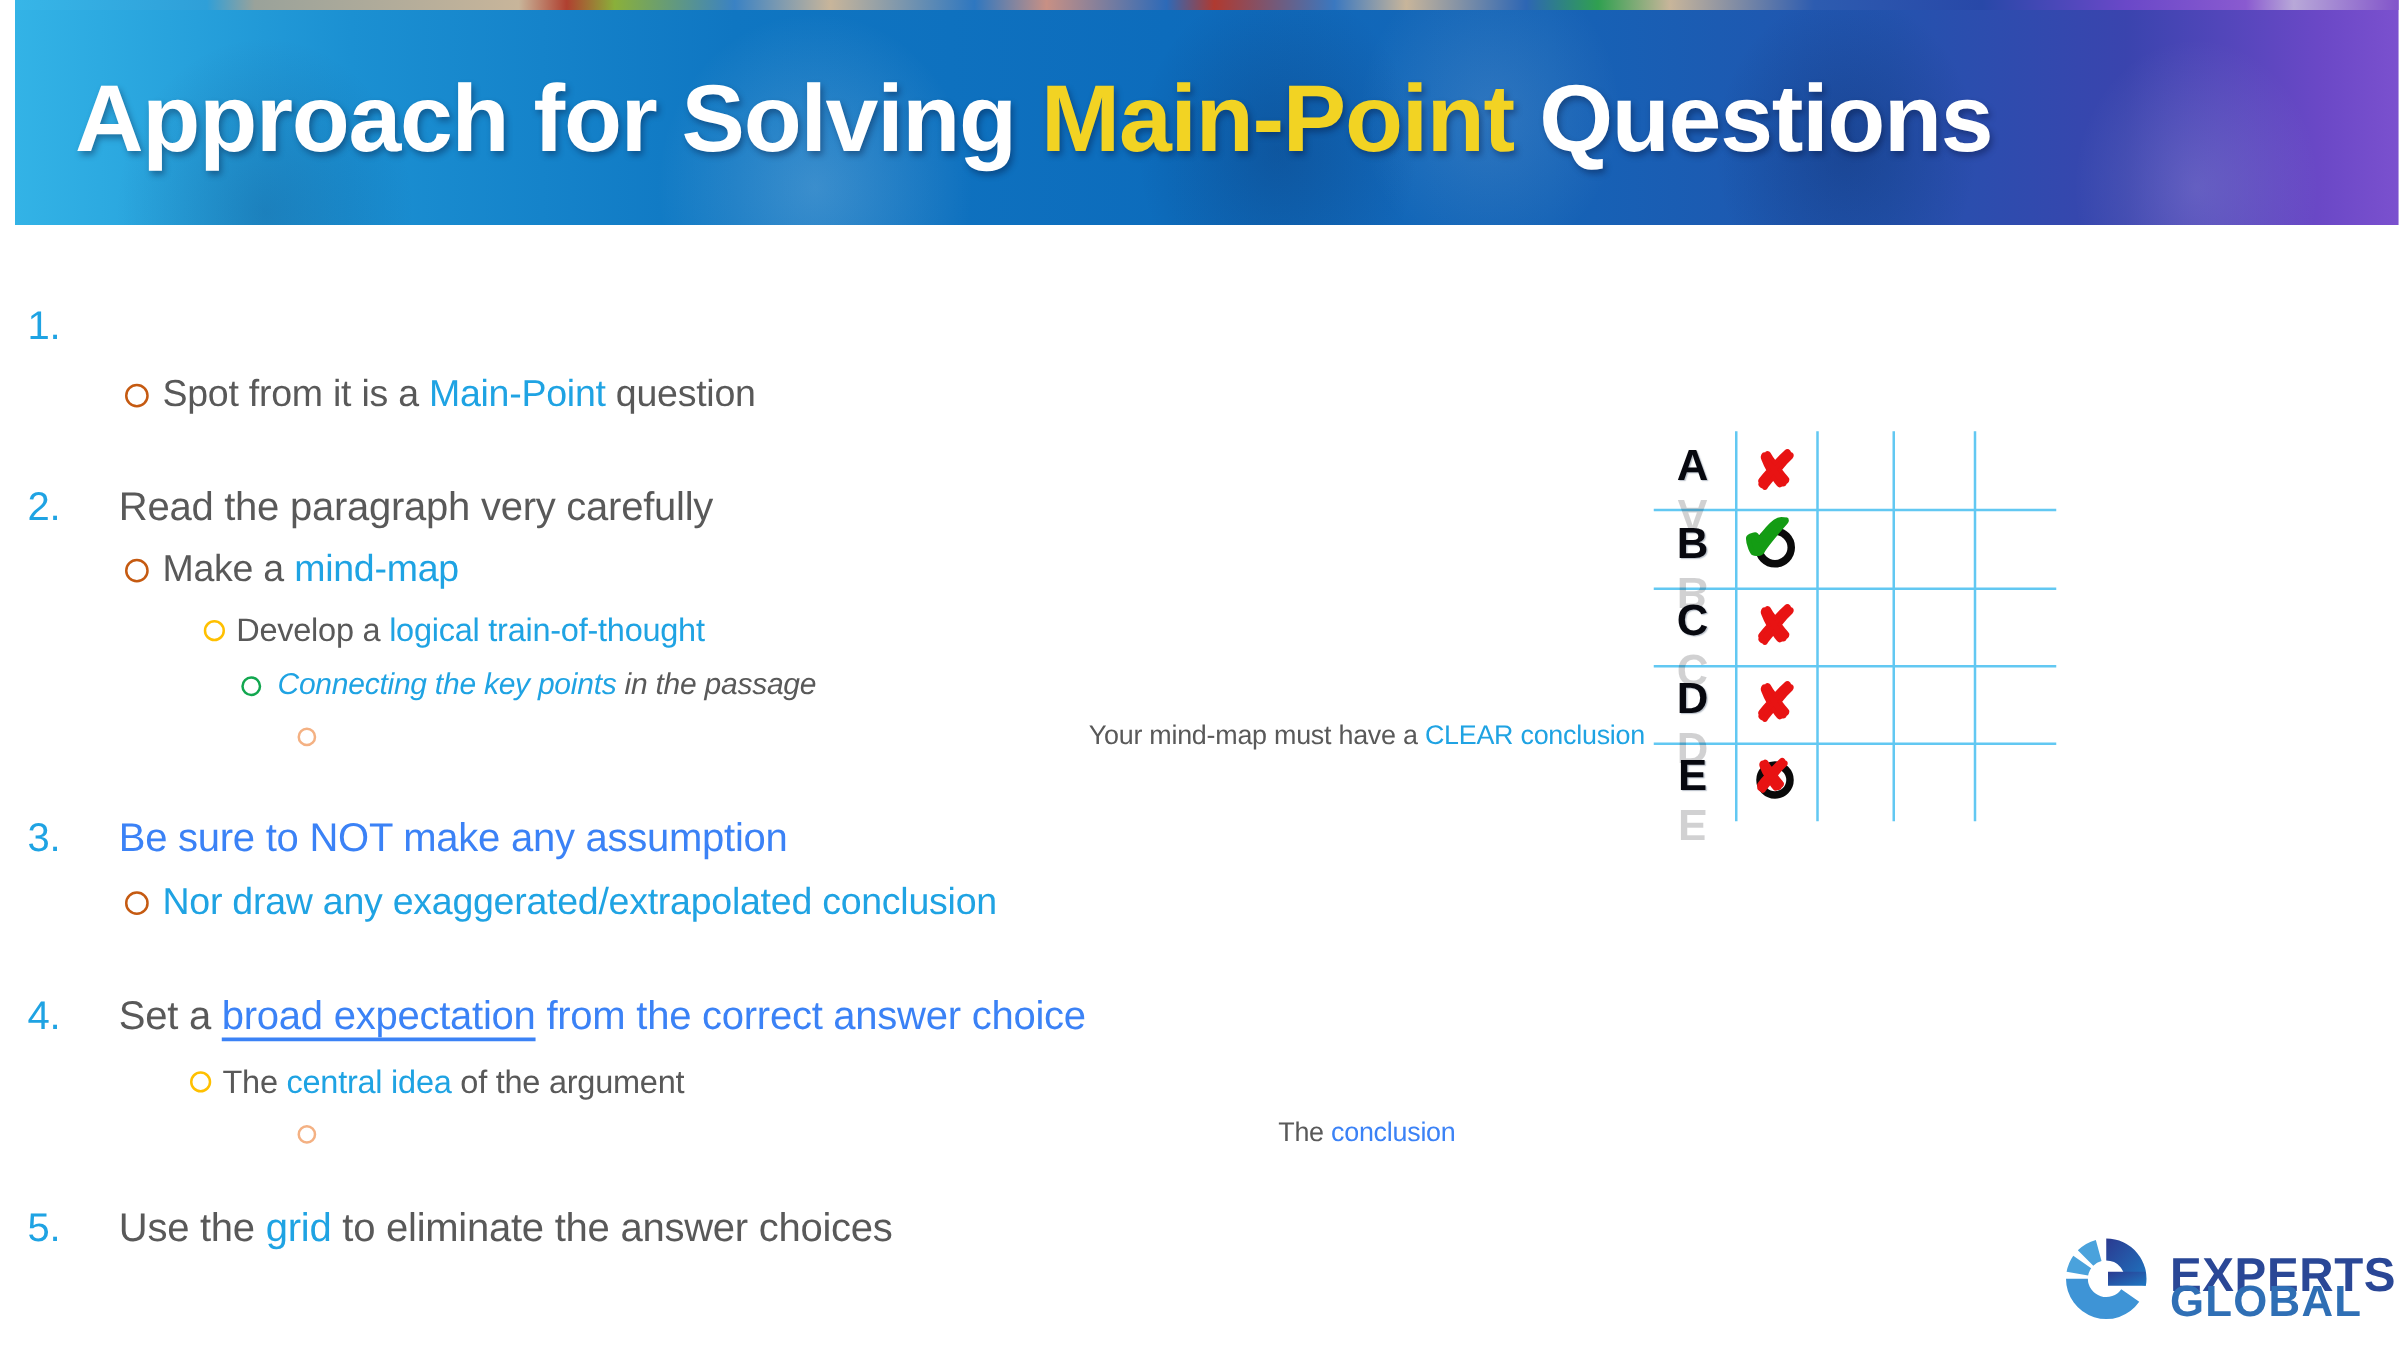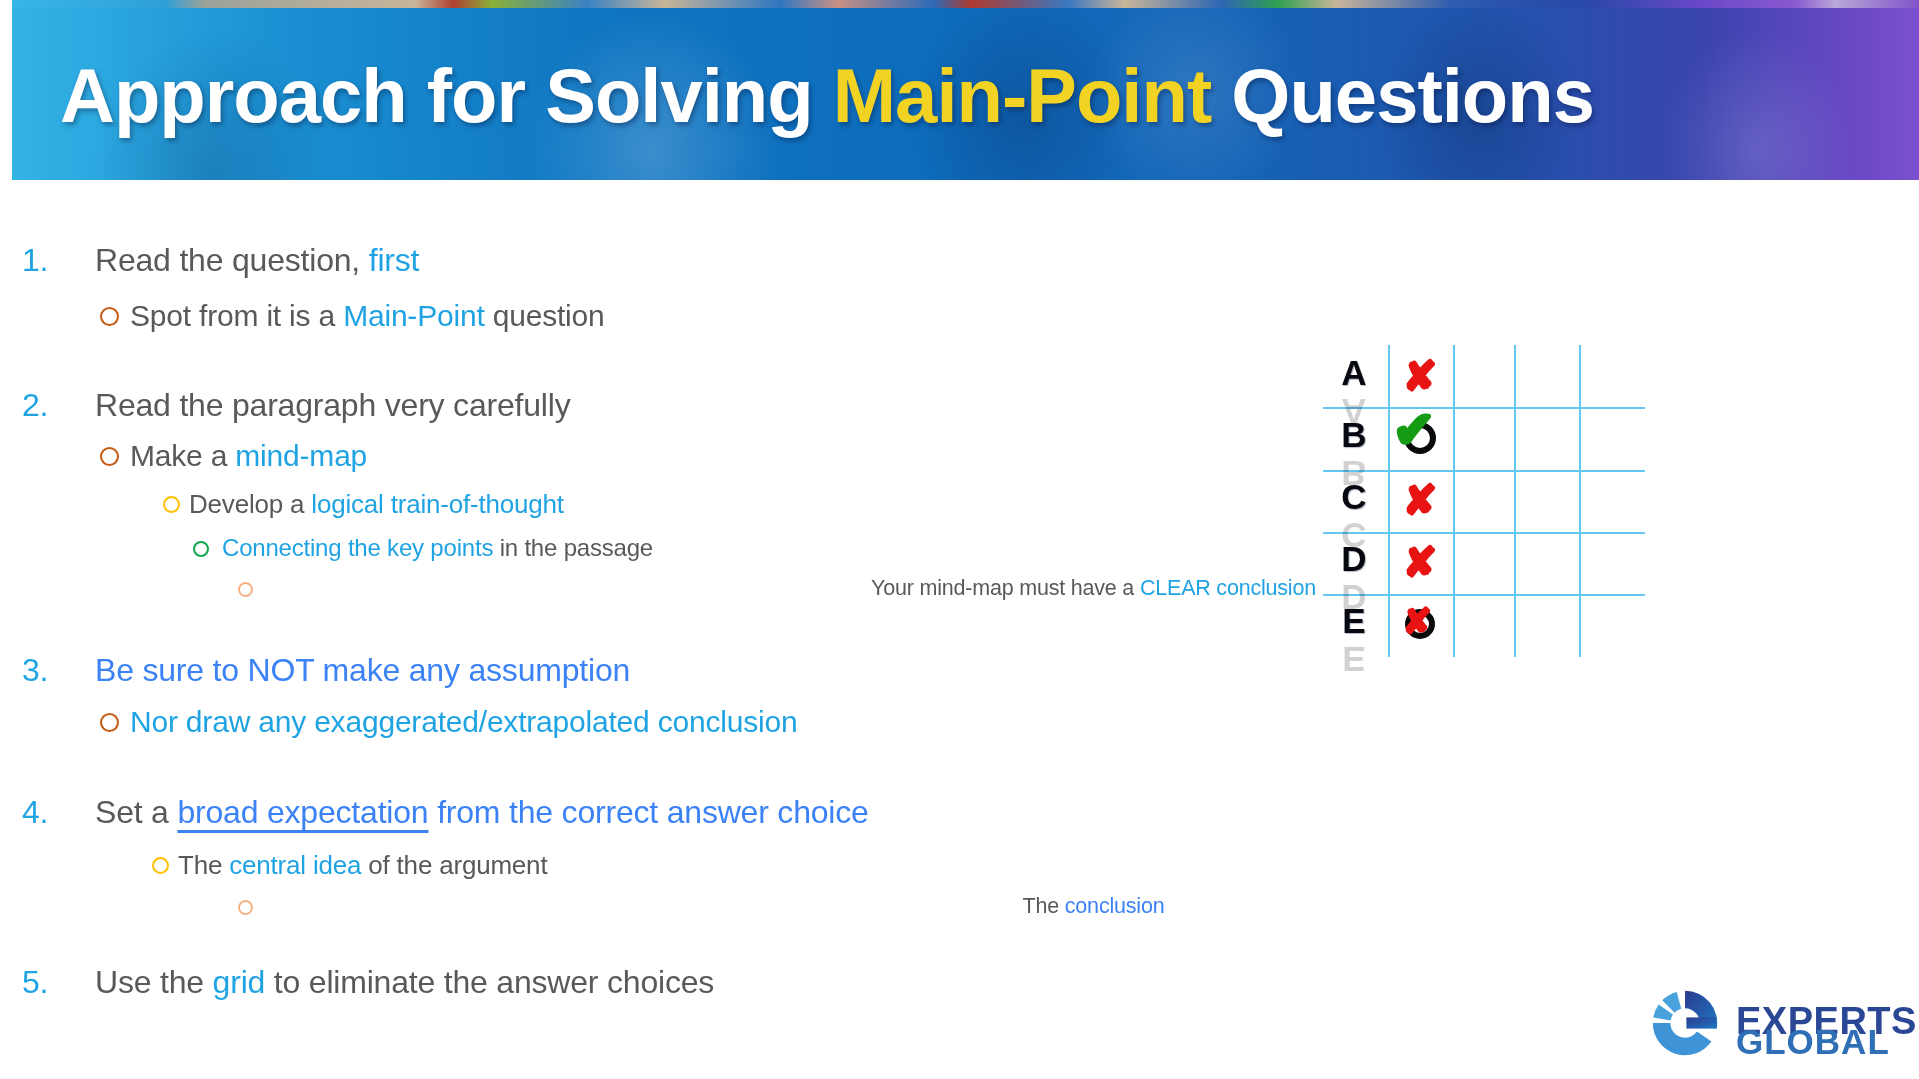--- a/index.html
+++ b/index.html
@@ -29,21 +29,21 @@
 
   
   .list{position:absolute;left:0;top:0;width:100%;height:100%;}
   .row{position:absolute;left:0;width:100%;line-height:1.25;white-space:nowrap;letter-spacing:-0.2px;}
   .row .text{display:inline-block;}
   .marker-num{position:absolute;color:#1FA3E3;}
   .ring{position:absolute;border-style:solid;border-radius:50%;}
   .lvl1{font-size:32px;}  .lvl1 .marker-num{left:22px;} .lvl1 .text{padding-left:95px;}
   .lvl2{font-size:30px;}  .lvl2 .ring{left:100px;width:15px;height:15px;border-width:2.6px;top:10px;} .lvl2 .text{padding-left:130px;}
   .lvl3{font-size:26px;}  .lvl3 .ring{left:152px;width:13px;height:13px;border-width:2.3px;top:8px;}  .lvl3 .text{padding-left:178px;}
-  .lvl4{font-size:24px;}  .lvl4 .ring{left:193px;width:12px;height:12px;border-width:2.1px;top:8px;}  .lvl4 .text{padding-left:222px;}
+  .lvl4{font-size:24px;}  .lvl4 .ring{left:193px;width:12px;height:12px;border-width:2.1px;top:8px;}  .lvl4 .text{padding-left:222px;font-style:italic;}
   .lvl5{font-size:21.5px;text-align:center;}.lvl5 .ring{left:238px;width:11px;height:11px;border-width:2px;top:7px;}    .lvl5 .text{padding-left:268px;}
   .c-gray{color:#595959;} .c-blue{color:#1FA3E3;} .c-green{color:#3b82f6;}
   .u{text-decoration:underline;text-decoration-thickness:3px;text-underline-offset:7px;}
 
   
   .grid{position:absolute;left:1323px;top:345px;width:322px;height:312px;}
   .vline{position:absolute;top:0;width:2px;height:312px;background:#62C8F2;}
   .hline{position:absolute;left:0;height:2px;width:322px;background:#62C8F2;}
   .g-letter{position:absolute;left:0;width:62px;text-align:center;font-size:35px;font-weight:bold;
             color:#07080f;text-shadow:1px 1px 1px rgba(40,60,90,.35);}
@@ -71,21 +71,21 @@
 <body>
 
 <div class="slide">
 
   <div class="header">
     <div class="header-strip"></div>
     <h1 class="title"><span class="t-white">Approach for Solving </span><span class="t-yellow">Main-Point</span><span class="t-white"> Questions</span></h1>
   </div>
 
   <div class="list" id="list">
-      <div class="row lvl1" style="top: 240px;"><span class="marker-num">1.</span><span class="text"><span class="c-gray">Read the question, </span><span class="c-blue">first</span></span></div>
+      <div class="row lvl1" style="top: 240px;"><span class="marker-num">1.</span></div>
       <div class="row lvl2" style="top: 297px;"><span class="ring" style="border-color: rgb(197, 90, 17);"></span><span class="text"><span class="c-gray">Spot from it is a </span><span class="c-blue">Main-Point</span><span class="c-gray"> question</span></span></div>
       <div class="row lvl1" style="top: 385px;"><span class="marker-num">2.</span><span class="text"><span class="c-gray">Read the paragraph very carefully</span></span></div>
       <div class="row lvl2" style="top: 437px;"><span class="ring" style="border-color: rgb(197, 90, 17);"></span><span class="text"><span class="c-gray">Make a </span><span class="c-blue">mind-map</span></span></div>
       <div class="row lvl3" style="top: 488px; margin-left: 11px;"><span class="ring" style="border-color: rgb(255, 192, 0);"></span><span class="text"><span class="c-gray">Develop a </span><span class="c-blue">logical train-of-thought</span></span></div>
       <div class="row lvl4" style="top: 533px;"><span class="ring" style="border-color: rgb(18, 167, 79);"></span><span class="text"><span class="c-blue">Connecting the key points</span><span class="c-gray"> in the passage</span></span></div>
       <div class="row lvl5" style="top: 575px;"><span class="ring" style="border-color: rgb(244, 177, 131);"></span><span class="text"><span class="c-gray">Your mind-map must have a </span><span class="c-blue">CLEAR conclusion</span></span></div>
       <div class="row lvl1" style="top: 650px;"><span class="marker-num">3.</span><span class="text"><span class="c-green">Be sure to NOT make any assumption</span></span></div>
       <div class="row lvl2" style="top: 703px;"><span class="ring" style="border-color: rgb(197, 90, 17);"></span><span class="text"><span class="c-blue">Nor draw any exaggerated/extrapolated conclusion</span></span></div>
       <div class="row lvl1" style="top: 792px;"><span class="marker-num">4.</span><span class="text"><span class="c-gray">Set a </span><span class="c-green u">broad expectation</span><span class="c-green"> from the correct answer choice</span></span></div>
       <div class="row lvl3" style="top: 849px;"><span class="ring" style="border-color: rgb(255, 192, 0);"></span><span class="text"><span class="c-gray">The </span><span class="c-blue">central idea</span><span class="c-gray"> of the argument</span></span></div>

